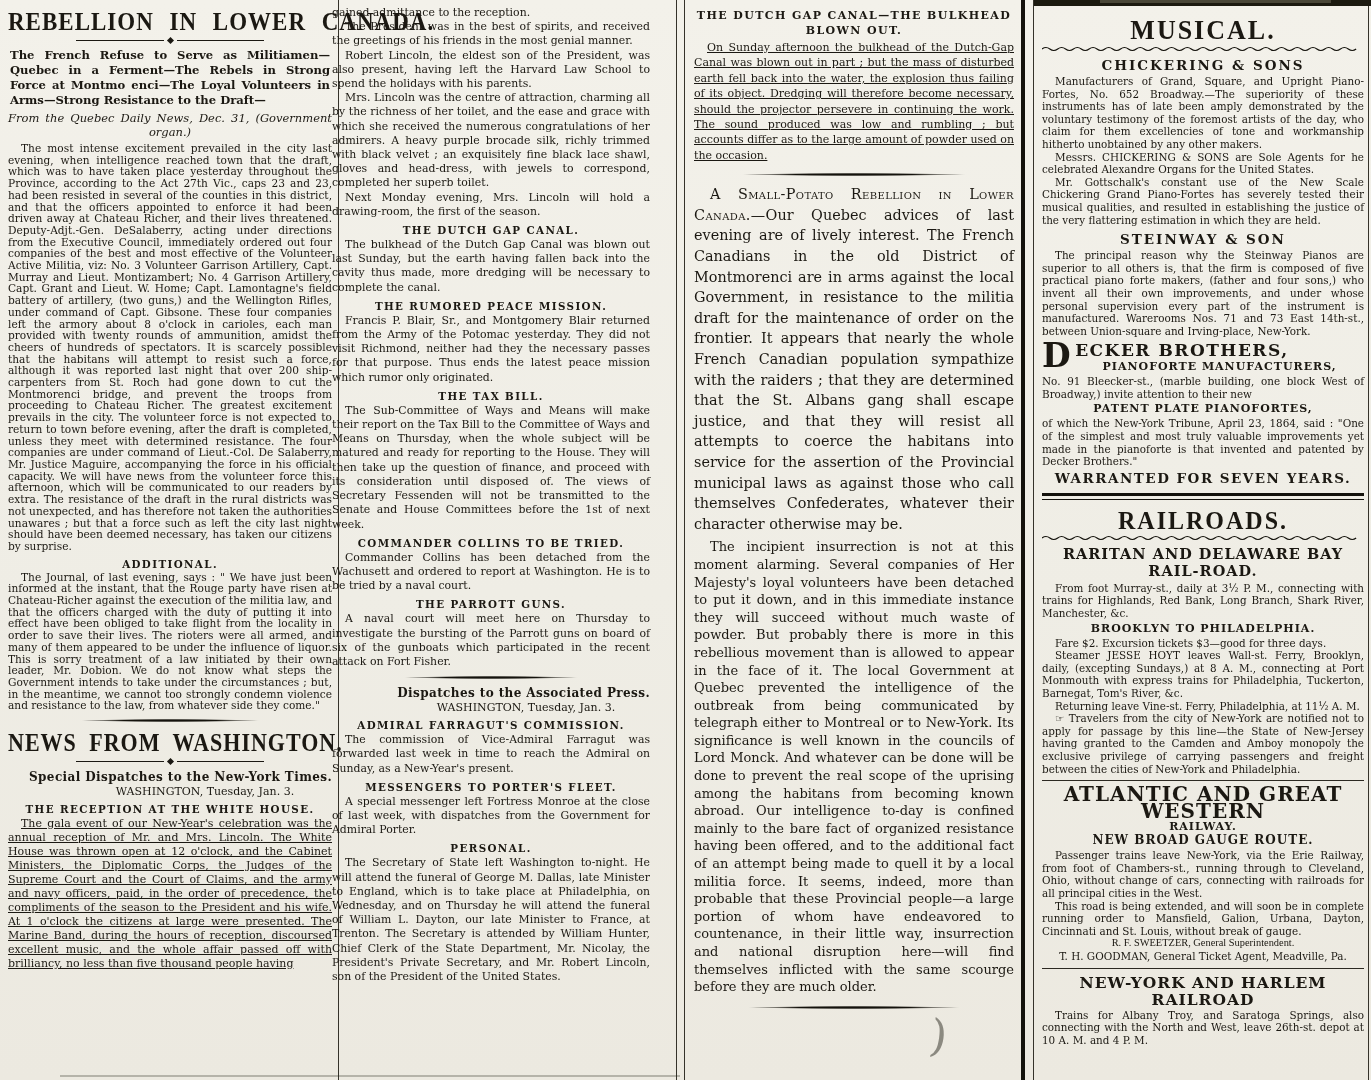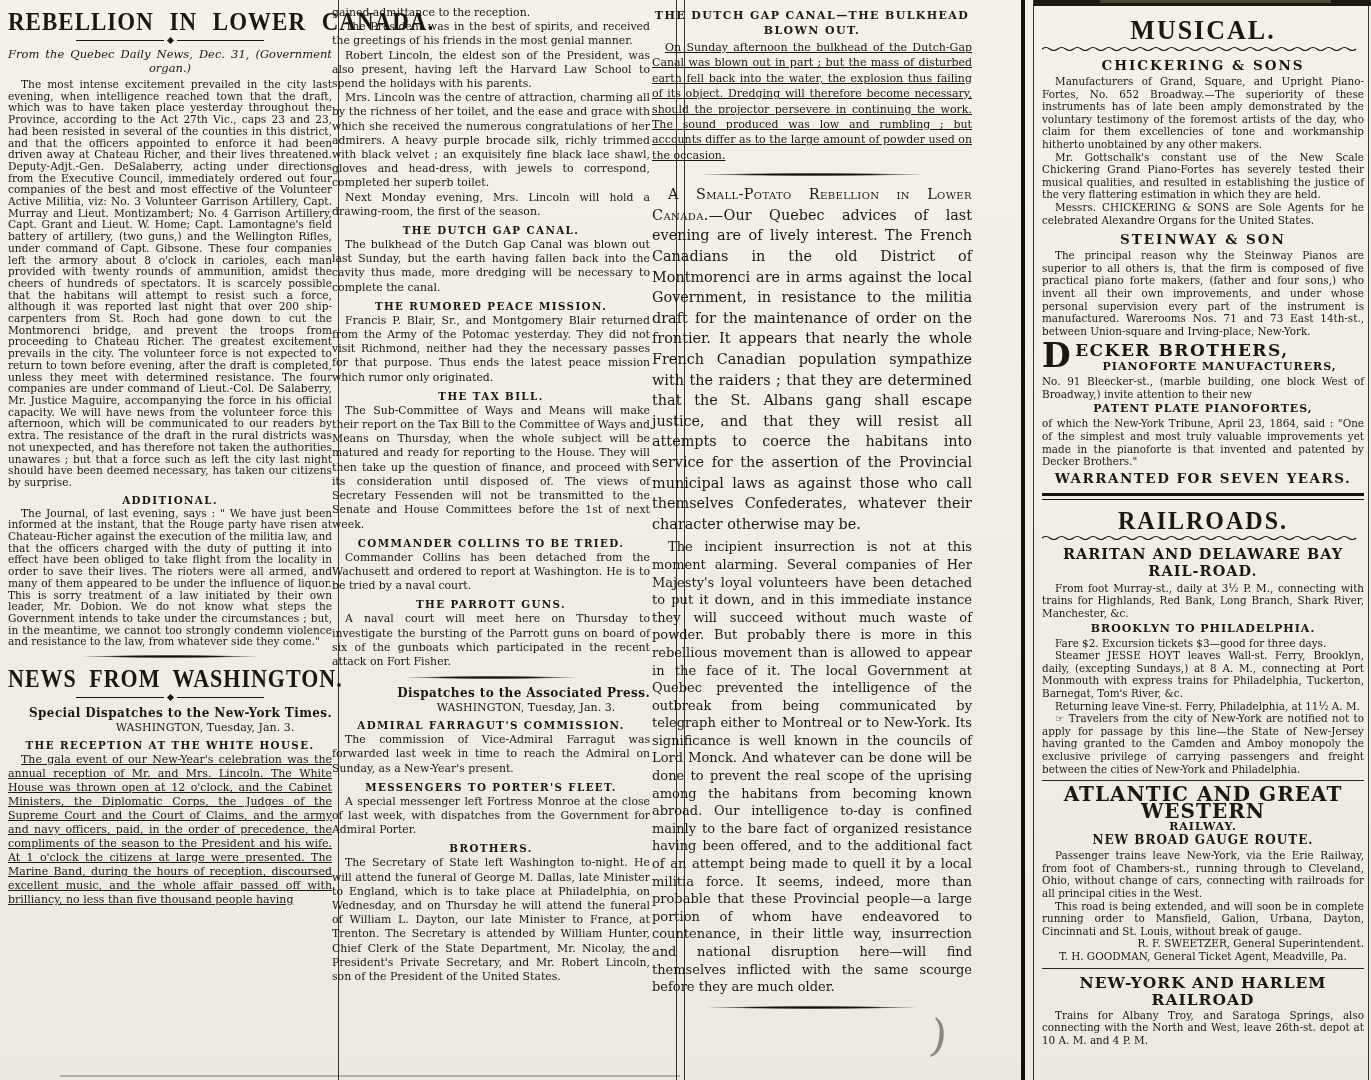--- a/index.html
+++ b/index.html
@@ -6,21 +6,21 @@
   body{background:#c9c6bd;}
   .page{
     position:relative;width:1371px;height:1080px;overflow:hidden;
     background:linear-gradient(180deg,#f3f1ea 0%,#efede5 55%,#ece9e0 100%);
     color:#1b1812;
     font-family:"DejaVu Serif","Liberation Serif",serif;
   }
   .col{position:absolute;top:0;}
   .col1{left:8px;width:324px;padding-top:6px;}
   .col2{left:332px;width:318px;padding-top:6px;}
-  .col3{left:652px;width:320px;padding-top:6px;}
+  .col3{left:694px;width:320px;padding-top:6px;}
   .col4{left:1042px;width:322px;padding-top:8px;}
 
   
   .vr{position:absolute;top:0;bottom:0;background:#35322a;width:1px;}
   .vr-thick{width:4px;background:#14120c;}
 
   
   .main-head{
     font-family:"Liberation Serif","DejaVu Serif",serif;
     font-weight:700;text-align:center;margin:2px 0 0 0;
@@ -94,20 +94,21 @@
   <div class="smudge"></div>
   <div class="pen-mark">)</div>
 
   <div class="col col1">
     <h1 class="main-head">REBELLION IN LOWER CANADA.</h1>
     <div class="orn">
         <span class="ln"></span>
         <span class="di"></span>
         <span class="ln"></span>
       </div>
+    <p class="deck">The French Refuse to Serve as Militiamen—Quebec in a Ferment—The Rebels in Strong Force at Montmo enci—The Loyal Volunteers in Arms—Strong Resistance to the Draft—</p>
     <p class="byline">From the Quebec Daily News, Dec. 31, (Government organ.)</p>
     <p class="bt in">The most intense excitement prevailed in the city last evening, when intelligence reached town that the draft, which was to have taken place yesterday throughout the Province, according to the Act 27th Vic., caps 23 and 23, had been resisted in several of the counties in this district, and that the officers appointed to enforce it had been driven away at Chateau Richer, and their lives threatened. Deputy-Adjt.-Gen. DeSalaberry, acting under directions from the Executive Council, immediately ordered out four companies of the best and most effective of the Volunteer Active Militia, viz: No. 3 Volunteer Garrison Artillery, Capt. Murray and Lieut. Montizambert; No. 4 Garrison Artillery, Capt. Grant and Lieut. W. Home; Capt. Lamontagne's field battery of artillery, (two guns,) and the Wellington Rifles, under command of Capt. Gibsone. These four companies left the armory about 8 o'clock in carioles, each man provided with twenty rounds of ammunition, amidst the cheers of hundreds of spectators. It is scarcely possible that the habitans will attempt to resist such a force, although it was reported last night that over 200 ship-carpenters from St. Roch had gone down to cut the Montmorenci bridge, and prevent the troops from proceeding to Chateau Richer. The greatest excitement prevails in the city. The volunteer force is not expected to return to town before evening, after the draft is completed, unless they meet with determined resistance. The four companies are under command of Lieut.-Col. De Salaberry, Mr. Justice Maguire, accompanying the force in his official capacity. We will have news from the volunteer force this afternoon, which will be communicated to our readers by extra. The resistance of the draft in the rural districts was not unexpected, and has therefore not taken the authorities unawares ; but that a force such as left the city last night should have been deemed necessary, has taken our citizens by surprise.</p>
     <h3 class="xhead">ADDITIONAL.</h3>
     <p class="bt in">The Journal, of last evening, says : " We have just been informed at the instant, that the Rouge party have risen at Chateau-Richer against the execution of the militia law, and that the officers charged with the duty of putting it into effect have been obliged to take flight from the locality in order to save their lives. The rioters were all armed, and many of them appeared to be under the influence of liquor. This is sorry treatment of a law initiated by their own leader, Mr. Dobion. We do not know what steps the Government intends to take under the circumstances ; but, in the meantime, we cannot too strongly condemn violence and resistance to the law, from whatever side they come."</p>
     <div class="taper"></div>
     <h2 class="main-head2">NEWS FROM WASHINGTON.</h2>
     <div class="orn">
         <span class="ln"></span>
         <span class="di"></span>
         <span class="ln"></span>
@@ -143,43 +144,43 @@
     <div class="taper"></div>
     <p class="ap-deck">Dispatches to the Associated Press.</p>
     <p class="dateline">WASHINGTON, Tuesday, Jan. 3.</p>
 
     <h3 class="xhead">ADMIRAL FARRAGUT'S COMMISSION.</h3>
     <p class="bm in">The commission of Vice-Admiral Farragut was forwarded last week in time to reach the Admiral on Sunday, as a New-Year's present.</p>
 
     <h3 class="xhead">MESSENGERS TO PORTER'S FLEET.</h3>
     <p class="bm in">A special messenger left Fortress Monroe at the close of last week, with dispatches from the Government for Admiral Porter.</p>
 
-    <h3 class="xhead">BROTHERS.</h3>
+    <h3 class="xhead">PERSONAL.</h3>
     <p class="bm in">The Secretary of State left Washington to-night. He will attend the funeral of George M. Dallas, late Minister to England, which is to take place at Philadelphia, on Wednesday, and on Thursday he will attend the funeral of William L. Dayton, our late Minister to France, at Trenton. The Secretary is attended by William Hunter, Chief Clerk of the State Department, Mr. Nicolay, the President's Private Secretary, and Mr. Robert Lincoln, son of the President of the United States.</p>
   </div>
 
   <div class="col col3">
     <h3 class="xhead" style="font-size:11px;line-height:15px;margin-top:2px;">THE DUTCH GAP CANAL—THE BULKHEAD BLOWN OUT.</h3>
     <p class="bn in" style="line-height:15.4px;">On Sunday afternoon the bulkhead of the Dutch-Gap Canal was blown out in part ; but the mass of disturbed earth fell back into the water, the explosion thus failing of its object. Dredging will therefore become necessary, should the projector persevere in continuing the work. The sound produced was low and rumbling ; but accounts differ as to the large amount of powder used on the occasion.</p>
     <div class="taper" style="width:70%;margin-top:10px;margin-bottom:6px;"></div>
     <p class="ed1"><span class="sc">A Small-Potato Rebellion in Lower Canada.—</span><span>Our Quebec advices of last evening are of lively interest. The French Canadians in the old District of Montmorenci are in arms against the local Government, in resistance to the militia draft for the maintenance of order on the frontier. It appears that nearly the whole French Canadian population sympathize with the raiders ; that they are determined that the St. Albans gang shall escape justice, and that they will resist all attempts to coerce the habitans into service for the assertion of the Provincial municipal laws as against those who call themselves Confederates, whatever their character otherwise may be.</span></p>
     <p class="ed2">The incipient insurrection is not at this moment alarming. Several companies of Her Majesty's loyal volunteers have been detached to put it down, and in this immediate instance they will succeed without much waste of powder. But probably there is more in this rebellious movement than is allowed to appear in the face of it. The local Government at Quebec prevented the intelligence of the outbreak from being communicated by telegraph either to Montreal or to New-York. Its significance is well known in the councils of Lord Monck. And whatever can be done will be done to prevent the real scope of the uprising among the habitans from becoming known abroad. Our intelligence to-day is confined mainly to the bare fact of organized resistance having been offered, and to the additional fact of an attempt being made to quell it by a local militia force. It seems, indeed, more than probable that these Provincial people—a large portion of whom have endeavored to countenance, in their little way, insurrection and national disruption here—will find themselves inflicted with the same scourge before they are much older.</p>
     <div class="taper" style="width:66%;margin-top:10px;"></div>
   </div>
 
   <div class="col col4">
     <h2 class="sec-head">MUSICAL.</h2>
     <svg class="wavy" width="322" height="6" viewBox="0 0 328 6" preserveAspectRatio="none">
         <path d="M0,3 q4,-3 8,0 t8,0 t8,0 t8,0 t8,0 t8,0 t8,0 t8,0 t8,0 t8,0 t8,0 t8,0 t8,0 t8,0 t8,0 t8,0 t8,0 t8,0 t8,0 t8,0 t8,0 t8,0 t8,0 t8,0 t8,0 t8,0 t8,0 t8,0 t8,0 t8,0 t8,0 t8,0 t8,0 t8,0 t8,0 t8,0 t8,0 t8,0 t8,0 t8,0" fill="none" stroke="#14120c" stroke-width="1.2"></path>
       </svg>
 
     <h3 class="ad-head">CHICKERING &amp; SONS</h3>
     <p class="ad in">Manufacturers of Grand, Square, and Upright Piano-Fortes, No. 652 Broadway.—The superiority of these instruments has of late been amply demonstrated by the voluntary testimony of the foremost artists of the day, who claim for them excellencies of tone and workmanship hitherto unobtained by any other makers.</p>
+    <p class="ad in">Messrs. CHICKERING &amp; SONS are Sole Agents for he celebrated Alexandre Organs for the United States.</p>
     <p class="ad in">Mr. Gottschalk's constant use of the New Scale Chickering Grand Piano-Fortes has severely tested their musical qualities, and resulted in establishing the justice of the very flattering estimation in which they are held.</p>
-    <p class="ad in">Messrs. CHICKERING &amp; SONS are Sole Agents for he celebrated Alexandre Organs for the United States.</p>
 
     <h3 class="ad-head" style="">STEINWAY &amp; SON</h3>
     <p class="ad in">The principal reason why the Steinway Pianos are superior to all others is, that the firm is composed of five practical piano forte makers, (father and four sons,) who invent all their own improvements, and under whose personal supervision every part of the instrument is manufactured. Warerooms Nos. 71 and 73 East 14th-st., between Union-square and Irving-place, New-York.</p>
 
     <p class="decker-head"><span class="dropcap">D</span><span>ECKER BROTHERS,</span></p>
     <p class="center-b">PIANOFORTE MANUFACTURERS,</p>
     <p class="ad">No. 91 Bleecker-st., (marble building, one block West of Broadway,) invite attention to their new</p>
     <p class="center-b">PATENT PLATE PIANOFORTES,</p>
     <p class="ad">of which the New-York Tribune, April 23, 1864, said : "One of the simplest and most truly valuable improvements yet made in the pianoforte is that invented and patented by Decker Brothers."</p>
     <p class="center-b big">WARRANTED FOR SEVEN YEARS.</p>
@@ -199,21 +200,21 @@
     <p class="ad in">Returning leave Vine-st. Ferry, Philadelphia, at 11½ A. M.</p>
     <p class="ad in"><span>☞</span> <span>Travelers from the city of New-York are notified not to apply for passage by this line—the State of New-Jersey having granted to the Camden and Amboy monopoly the exclusive privilege of carrying passengers and freight between the cities of New-York and Philadelphia.</span></p>
 
     <div class="hr-thin"></div>
 
     <h3 class="rr-head" style="font-size:20px;margin-bottom:0;">ATLANTIC AND GREAT WESTERN</h3>
     <p class="center-b" style="margin:0;text-align:center;">RAILWAY.</p>
     <p class="center-b" style="margin:0 0 2px 0;font-size:12px;">NEW BROAD GAUGE ROUTE.</p>
     <p class="ad in">Passenger trains leave New-York, via the Erie Railway, from foot of Chambers-st., running through to Cleveland, Ohio, without change of cars, connecting with railroads for all principal cities in the West.</p>
     <p class="ad in">This road is being extended, and will soon be in complete running order to Mansfield, Galion, Urbana, Dayton, Cincinnati and St. Louis, without break of gauge.</p>
-    <p class="ad" style="text-align:right;">R. F. SWEETZER, General Superintendent.</p>
+    <p class="ad" style="text-align:center;font-family:Liberation Serif, serif;">R. F. SWEETZER, General Superintendent.</p>
     <p class="ad" style="text-align:center;">T. H. GOODMAN, General Ticket Agent, Meadville, Pa.</p>
 
     <div class="hr-thin"></div>
 
     <h3 class="rr-head" style="font-size:15.5px;margin-bottom:1px;">NEW-YORK AND HARLEM RAILROAD</h3>
     <p class="ad in">Trains for Albany Troy, and Saratoga Springs, also connecting with the North and West, leave 26th-st. depot at 10 A. M. and 4 P. M.</p>
   </div>
 
 </div>
 

